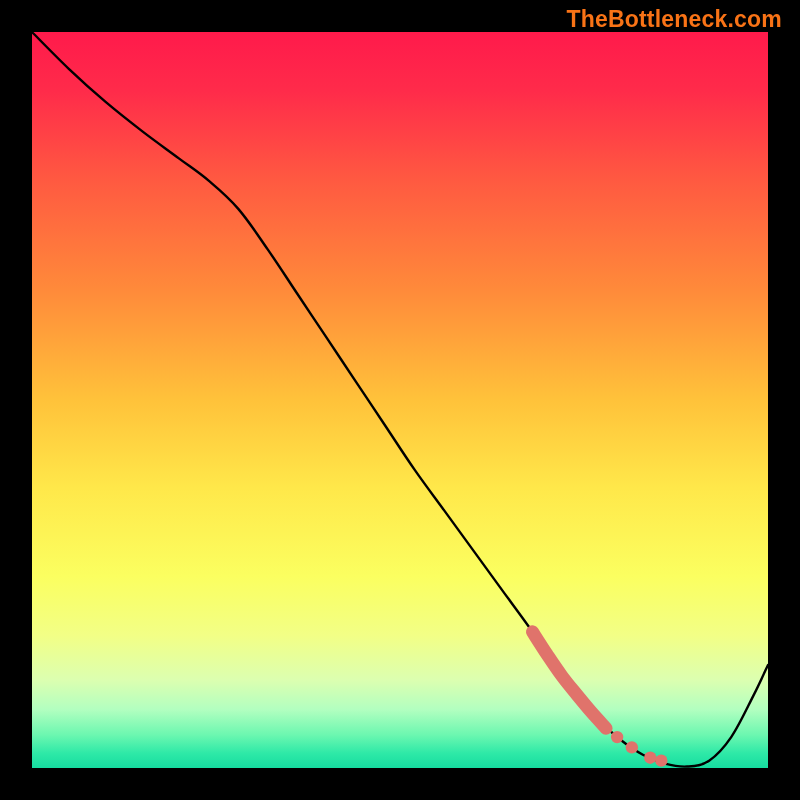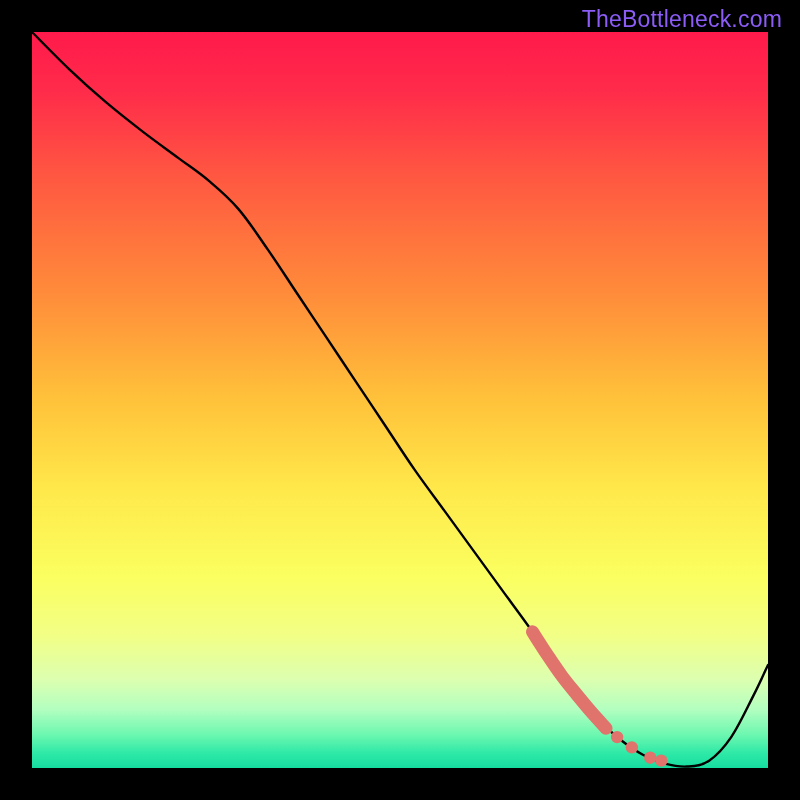--- a/index.html
+++ b/index.html
@@ -16,23 +16,23 @@
     left: 0;
     top: 0;
     width: 800px;
     height: 800px;
     background: #000000;
   }
   .watermark {
     position: absolute;
     top: 6px;
     right: 18px;
-    color: #8b5cf6;
+    color: #f97316;
     font-size: 23px;
-    font-weight: 400;
+    font-weight: 700;
     letter-spacing: 0.2px;
     user-select: none;
   }
   svg {
     position: absolute;
     left: 0;
     top: 0;
   }
 </style>
 </head>

